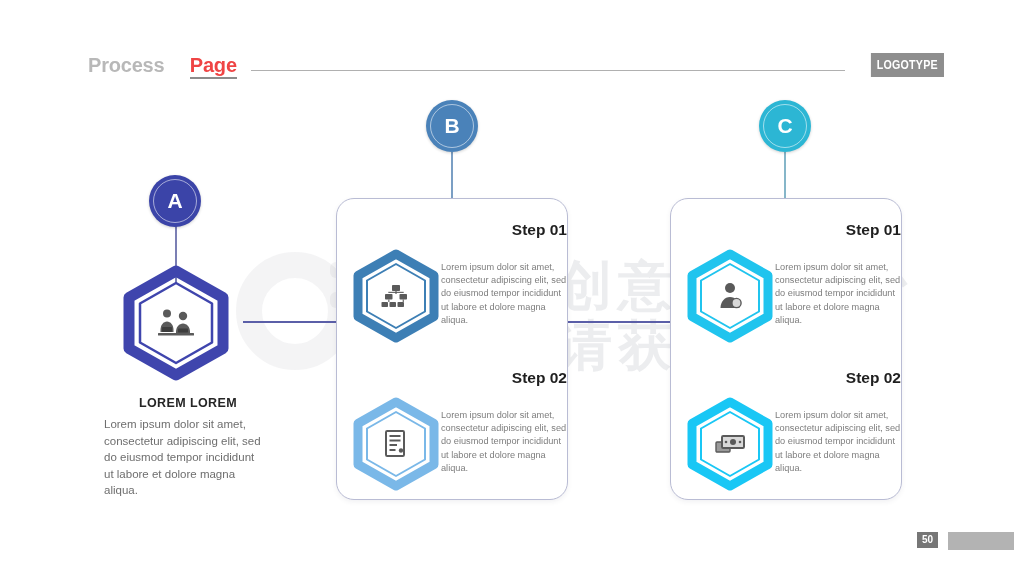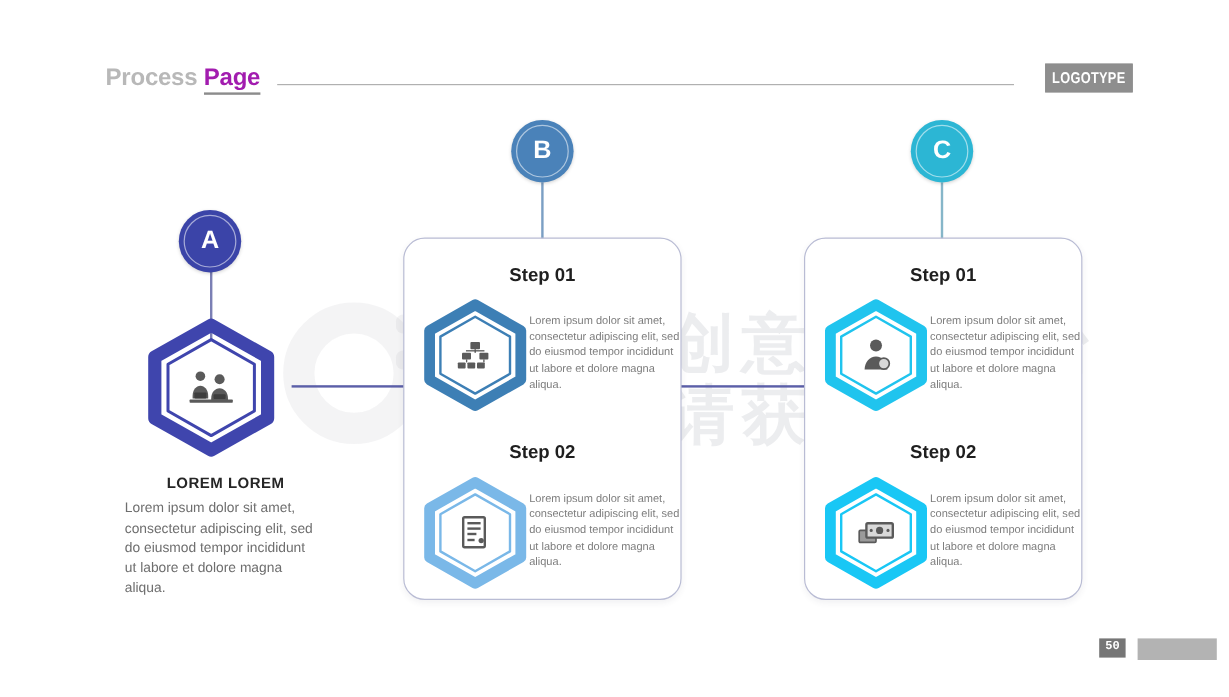--- a/index.html
+++ b/index.html
@@ -20,23 +20,24 @@
     position: absolute; left: 88px; top: 48px;
     width: 856px; height: 34px;
     display: flex; align-items: center;
   }
   #page-title {
     font-size: 20px; font-weight: 700;
     white-space: nowrap; letter-spacing: -0.2px;
   }
   #page-title .t-light { color: #b8b8b8; font-weight: 700; }
   #page-title .t-dark {
-    color: #a21caf; font-weight: 700;
+    color: #ef4444; font-weight: 700;
     border-bottom: 2.5px solid #8c8c8c;
     padding-bottom: 1px;
+    margin-left: 20px;
   }
   #header-rule {
     flex: 1 1 auto;
     height: 1px; background: #b0b0b0;
     margin: 10px 10px 0 14px;
   }
   #logotype-badge {
     background: #8e8e8e; color: #ffffff;
     font-size: 13px; font-weight: 700;
     letter-spacing: 0.3px;
@@ -133,40 +134,39 @@
     border: 1px solid #b9bcd4;
     border-radius: 18px;
     box-shadow: 0 2px 5px rgba(60,60,90,0.07);
   }
   #card-left  { left: 336px; top: 198px; width: 232px; height: 302px; }
   #card-right { left: 670px; top: 198px; width: 232px; height: 302px; }
 
   .step-title {
     position: absolute;
     left: 0; width: 100%;
-    text-align: center;
+    text-align: right;
     font-size: 15.5px; font-weight: 700;
     color: #1f1f1f;
   }
   .step-body {
     position: absolute;
     font-size: 9.2px; line-height: 13.2px;
     color: #7d7d7d;
     width: 128px;
   }
 
   
   #footer-page-badge {
     position: absolute;
     right: 86px; bottom: 33px;
     background: #767676; color: #ffffff;
     font-size: 10px; font-weight: 700;
     padding: 3px 5px;
     line-height: 1;
-    font-family: Liberation Mono, monospace;
   }
   #footer-bar {
     position: absolute;
     right: 10px; bottom: 31px;
     width: 66px; height: 18px;
     background: #b3b3b3;
   }
 </style>
 </head>
 <body>

